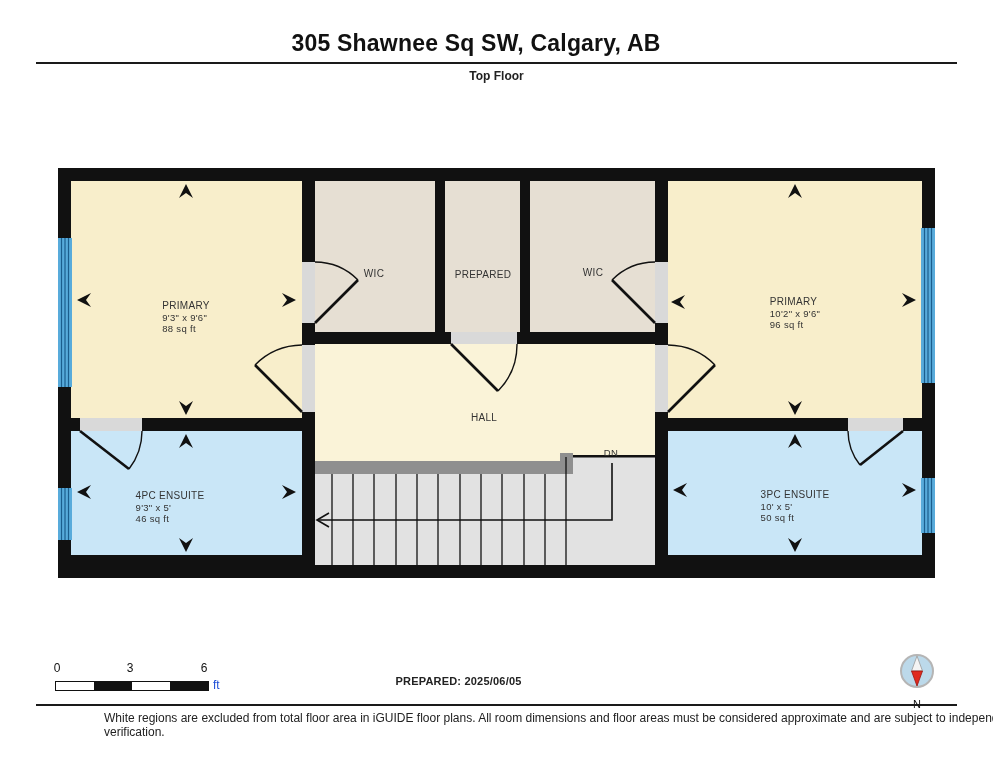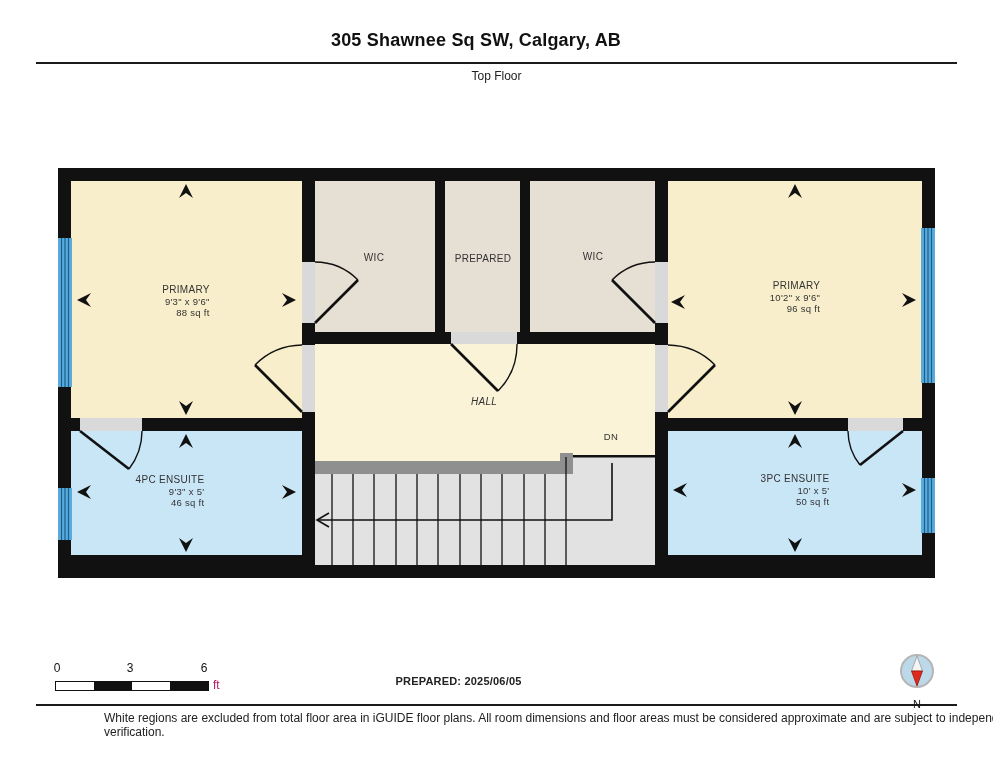--- a/index.html
+++ b/index.html
@@ -1,36 +1,36 @@
 <!DOCTYPE html>
 <html><head>
 <meta charset="utf-8">
 <style>
   html,body{margin:0;padding:0;background:#ffffff;}
   body{width:993px;height:768px;position:relative;overflow:hidden;
        font-family:"Liberation Sans", sans-serif;color:#222;}
   .abs{position:absolute;}
   
-  .title{top:30px;left:0;width:952px;text-align:center;font-size:18px;font-weight:bold;color:#111;letter-spacing:.2px;}
+  .title{top:30px;left:0;width:952px;text-align:center;font-size:23px;font-weight:bold;color:#111;letter-spacing:.2px;}
   .hrule{left:36px;width:921px;height:2px;background:#1a1a1a;}
   .floor-info{top:69px;left:0;width:993px;display:flex;justify-content:center;align-items:flex-start;gap:12px;font-size:12px;}
-  .floor-label{font-weight:normal;}
+  .floor-label{font-weight:bold;}
   .areas div{line-height:14px;}
   
   #plan{left:58px;top:168px;}
   
-  .room-label{transform:translate(-50%,-50%);text-align:right;font-size:9.5px;line-height:11.5px;color:#333;white-space:nowrap;letter-spacing:.3px;}
+  .room-label{transform:translate(-50%,-50%);text-align:left;font-size:9.5px;line-height:11.5px;color:#333;white-space:nowrap;letter-spacing:.3px;margin-top:16px;}
   .room-label .rname{font-size:10px;}
   
   .tick{top:661px;width:16px;text-align:center;font-size:12px;color:#111;}
   .scalebar{top:681px;left:55px;width:152px;height:8px;border:1px solid #111;display:flex;box-sizing:content-box;}
   .scalebar div{height:8px;width:38px;}
   .seg-w{background:#fff;}
   .seg-b{background:#111;}
-  .unit{top:678px;left:213px;font-size:12px;color:#be185d;}
+  .unit{top:678px;left:213px;font-size:12px;color:#1d4ed8;}
   .prepared{top:675px;left:0;width:917px;text-align:center;font-size:11px;font-weight:600;color:#222;letter-spacing:.2px;}
   
   .footrule{top:704px;}
   .footnote{top:711px;left:56px;width:930px;font-size:12px;color:#222;margin-left:48px;}
   .north-label{top:698px;left:899px;width:36px;text-align:center;font-size:11px;color:#111;}
 </style>
 </head>
 <body>
 
 <div class="abs title">305 Shawnee Sq SW, Calgary, AB</div>
@@ -206,21 +206,21 @@
   <div class="rname">PREPARED</div>
 </div>
 <div class="abs room-label" style="left:593px;top:257px;">
   <div class="rname">WIC</div>
 </div>
 <div class="abs room-label" style="left:795px;top:297px;">
   <div class="rname">PRIMARY</div>
   <div>10'2" x 9'6"</div>
   <div>96 sq ft</div>
 </div>
-<div class="abs room-label" style="left:484px;top:402px;font-style:italic;">
+<div class="abs room-label" style="left:484px;top:402px;">
   <div class="rname">HALL</div>
 </div>
 <div class="abs room-label" style="left:611px;top:437px;">
   <div>DN</div>
 </div>
 <div class="abs room-label" style="left:170px;top:491px;">
   <div class="rname">4PC ENSUITE</div>
   <div>9'3" x 5'</div>
   <div>46 sq ft</div>
 </div>

